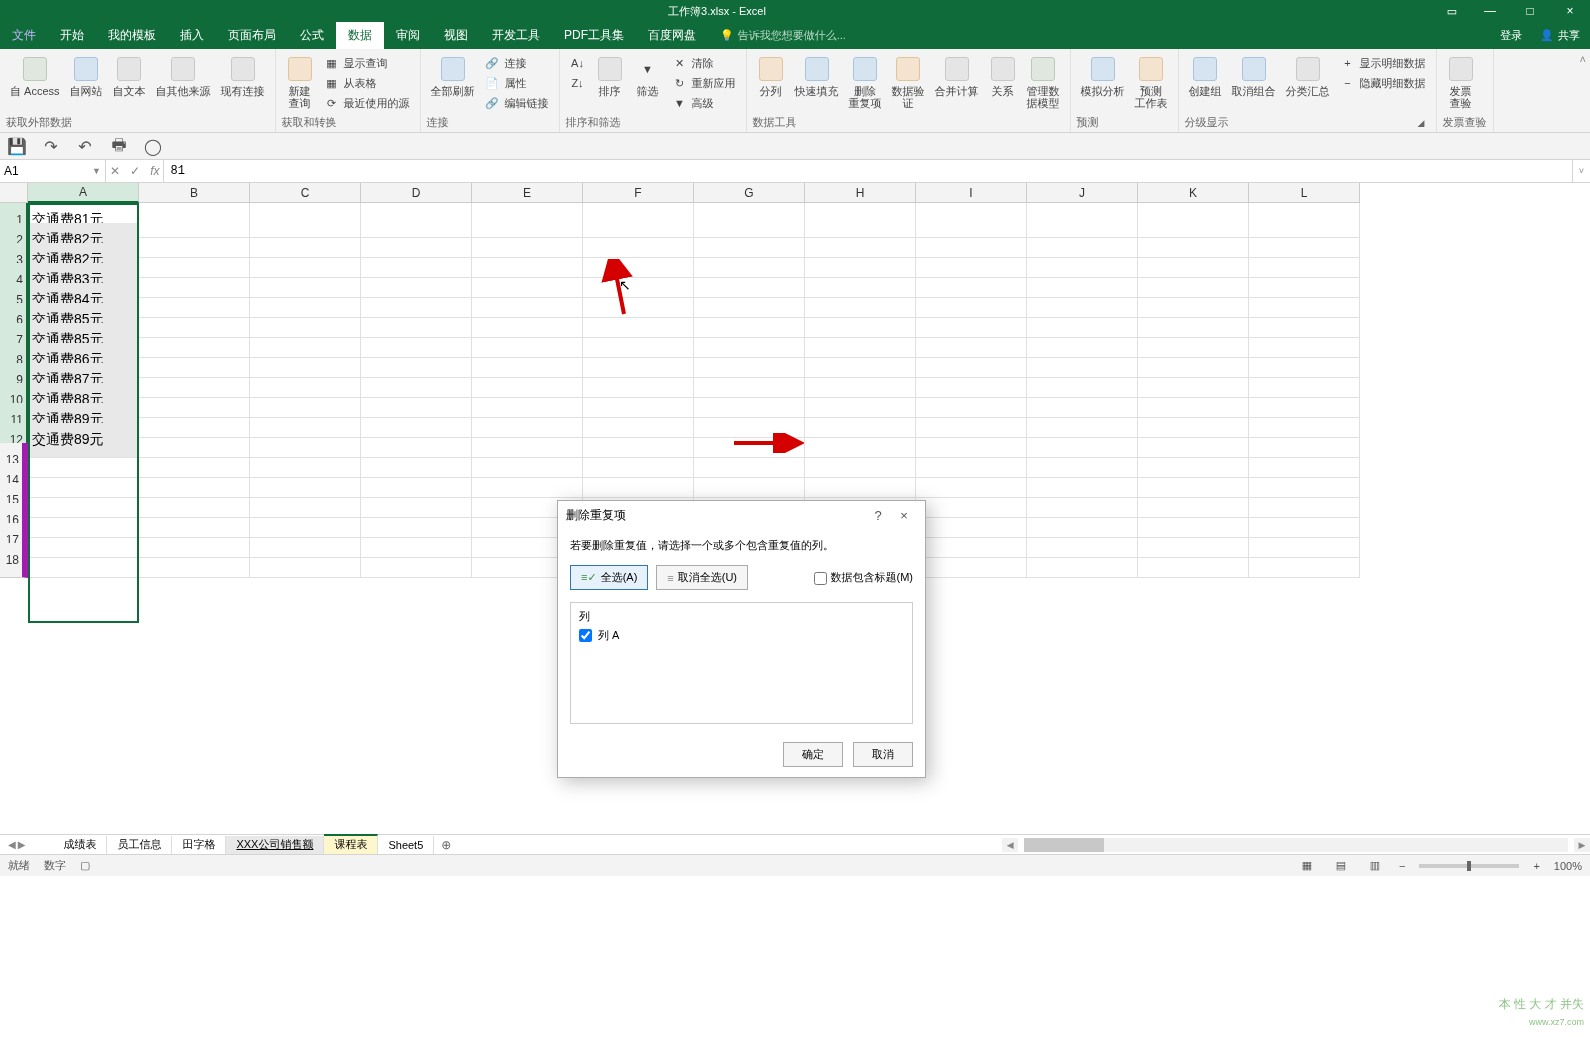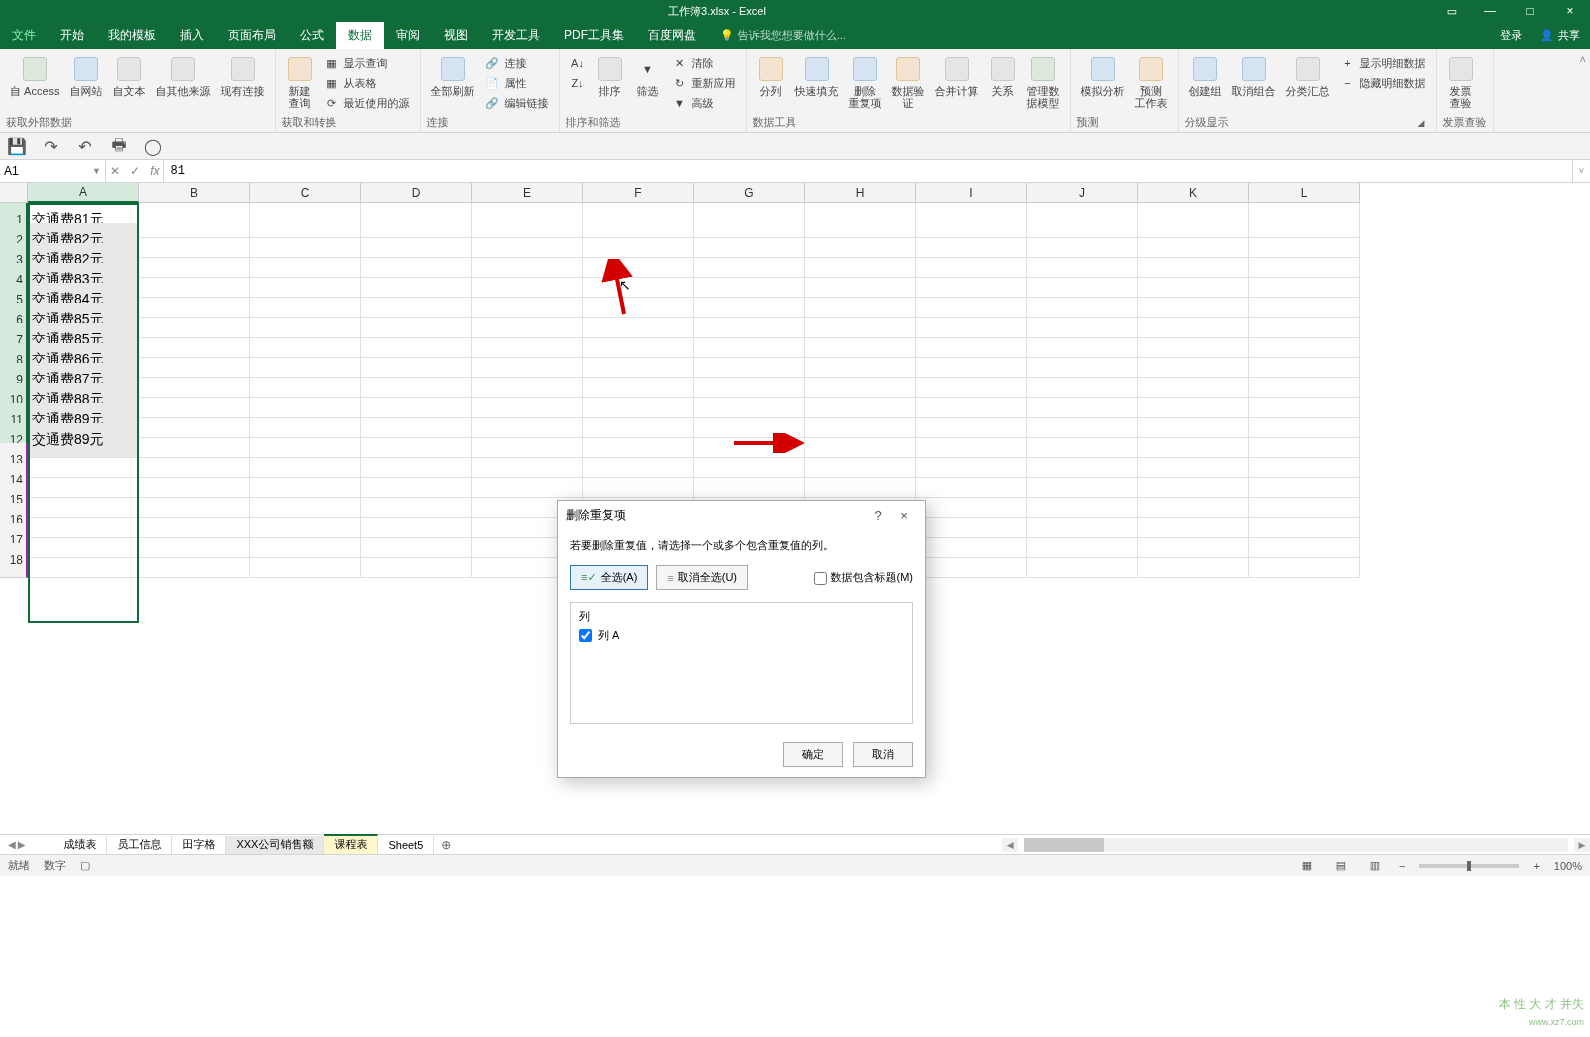--- a/index.html
+++ b/index.html
@@ -8,21 +8,21 @@
 
 .titlebar { height: 22px; background: #0f6b3a; display: flex; align-items: center; color: #fff; font-size: 11px; }
 .titlebar .center { flex: 1; text-align: center; }
 .win-controls { display: flex; gap: 0; }
 .win-btn { width: 40px; height: 22px; display: flex; align-items:center; justify-content:center; font-size: 12px; }
 
 
 .menubar { height: 27px; background: #0f6b3a; display: flex; align-items: stretch; color:#fff; font-size:12px; }
 .menu-tab { padding: 0 12px; display:flex; align-items:center; cursor:pointer; }
 .menu-tab.active { background:#fff; color:#0f6b3a; }
-.menu-tab.file { color:#86efac; }
+.menu-tab.file { color:#c4b5fd; }
 .menu-spacer { flex:1; display:flex; align-items:center; }
 .tell-me { color:#b8d9c7; font-size:11px; margin-left:12px; display:flex; align-items:center; gap:4px; }
 .login { padding:0 8px; display:flex; align-items:center; font-size:11px; }
 .share-btn { padding:0 10px; display:flex; align-items:center; gap:4px; font-size:11px; }
 
 
 .ribbon { height: 84px; background:#f3f3f3; border-bottom:1px solid #d4d4d4; display:flex; font-size:11px; color:#444; }
 .rgroup { border-right:1px solid #e1e1e1; padding:4px 6px 2px; display:flex; flex-direction:column; }
 .rgroup-top { flex:1; display:flex; align-items:flex-start; gap:2px; }
 .rgroup-label { text-align:left; font-size:11px; color:#666; padding-top:2px; position:relative; }
@@ -47,21 +47,21 @@
 .fb-input { flex:1; padding:0 6px; display:flex; align-items:center; }
 .fb-input input { border:none; outline:none; width:100%; font-size:12px;font-family:Liberation Mono, monospace; }
 .fb-expand { width:18px; display:flex; align-items:center; justify-content:center; border-left:1px solid #d4d4d4; color:#888; font-size:9px; }
 
 
 .sheet-wrap { position:relative; height:651px; }
 .sheet { display:grid; grid-template-columns: 28px repeat(12, 111px); grid-auto-rows: 20px; }
 .corner { background:#f3f3f3; border-right:1px solid #ccc; border-bottom:1px solid #ccc; }
 .colhdr { background:#f3f3f3; border-right:1px solid #ccc; border-bottom:1px solid #ccc; text-align:center; font-size:12px; color:#333; display:flex; align-items:center; justify-content:center; }
 .colhdr.sel { background:#d6e9dd; border-bottom:2px solid #0f6b3a; }
-.rowhdr { background:#f3f3f3; border-right:2px solid #a21caf; border-bottom:1px solid #ccc; text-align:center; font-size:12px; color:#333; display:flex; align-items:center; justify-content:flex-end; padding-right:3px; }
+.rowhdr { background:#f3f3f3; border-right:6px solid #a21caf; border-bottom:1px solid #ccc; text-align:center; font-size:12px; color:#333; display:flex; align-items:center; justify-content:flex-end; padding-right:3px; }
 .rowhdr.sel { background:#d6e9dd; border-right:2px solid #0f6b3a; }
 .cell { border-right:1px solid #e0e0e0; border-bottom:1px solid #e0e0e0; font-size:14px; padding:0 4px; display:flex; align-items:center; }
 .cell.sel { background:#e8e8e8; }
 .cell.active { background:#fff; }
 .rowhdr.tall, .cell.tall { height:35px; }
 .selection-border { position:absolute; border:2px solid #0f6b3a; left:28px; top:20px; width:111px; height:420px; pointer-events:none; }
 
 
 .dialog-backdrop { position:absolute; left:557px; top:317px; }
 .dialog { width:369px; background:#fff; border:1px solid #aaa; box-shadow:4px 4px 18px rgba(0,0,0,.25); font-size:12px; }
@@ -82,21 +82,21 @@
 
 
 .arrow { position:absolute; pointer-events:none; }
 
 
 .tabs-row { height:20px; background:#fff; border-top:1px solid #d4d4d4; display:flex; align-items:center; font-size:11px; }
 .tab-nav { display:flex; gap:2px; padding:0 8px; color:#888; }
 .tab-nav span { cursor:pointer; font-size:10px; }
 .sheet-tab { padding:0 10px; border-right:1px solid #ddd; display:flex; align-items:center; cursor:pointer; height:18px; }
 .sheet-tab.active { background:#fff7cc; border-top:2px solid #0f6b3a; height:20px; margin-top:-2px; }
-.sheet-tab.special { background:#e8e8e8; }
+.sheet-tab.special { background:#e8e8e8;text-decoration:underline; }
 .add-sheet { width:24px; text-align:center; font-size:12px; color:#666; cursor:pointer; }
 .scroll-track { flex:1; margin:0 6px; background:#f1f1f1; height:14px; position:relative; }
 .scroll-thumb { position:absolute; left:0; width:80px; height:14px; background:#c8c8c8; }
 .scroll-btn { width:16px; height:14px; display:flex; align-items:center; justify-content:center; background:#f1f1f1; color:#888; font-size:9px; }
 
 
 .statusbar { height:22px; background:#f3f3f3; border-top:1px solid #d4d4d4; display:flex; align-items:center; font-size:11px; padding:0 8px; color:#555; gap:14px; }
 .statusbar .spacer { flex:1; }
 .view-btn { width:20px; height:16px; display:flex; align-items:center; justify-content:center; cursor:pointer; }
 .zoom-slider { width:100px; height:4px; background:#ccc; position:relative; }

